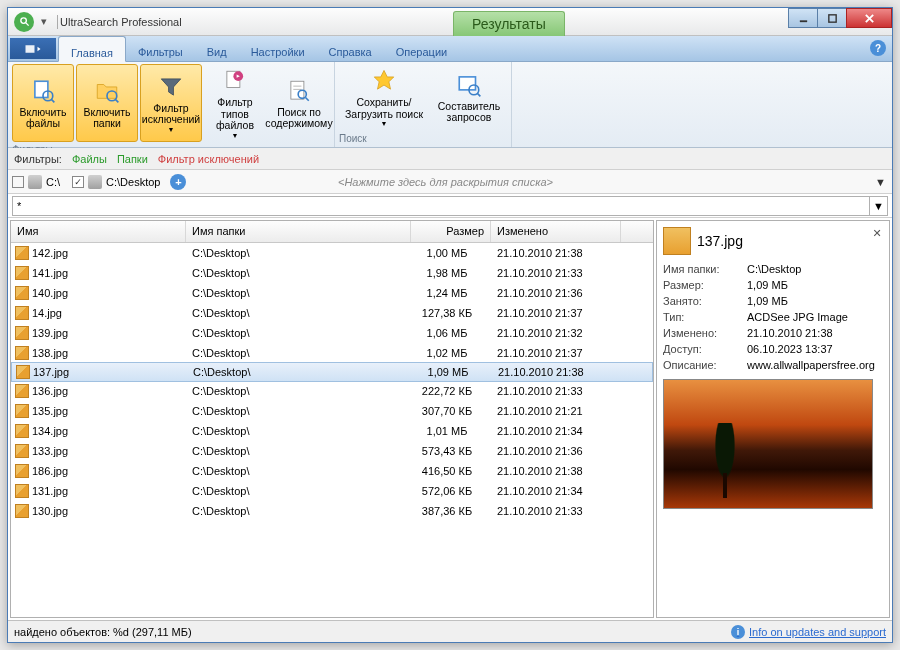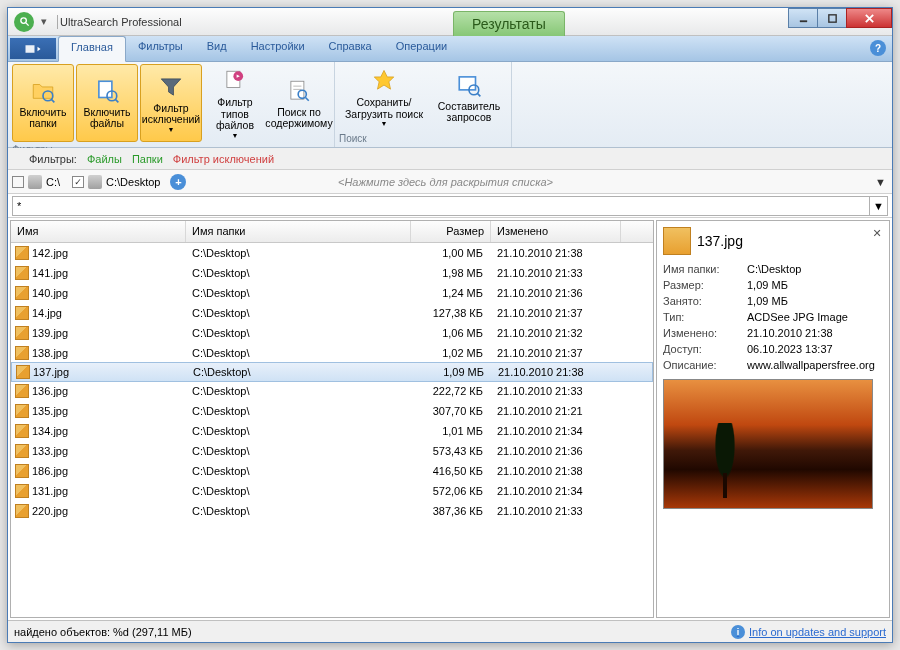--- a/index.html
+++ b/index.html
@@ -12,33 +12,33 @@
 .dd{width:10px;color:#555;margin:0 4px}
 .title-txt{color:#333}
 .res-tab{position:absolute;left:445px;top:3px;padding:4px 18px;background:linear-gradient(#b5e0a8,#87c776);color:#2a5a1a;border:1px solid #7ab568;border-bottom:none;border-radius:3px 3px 0 0;font-size:14px}
 .winbtns{position:absolute;right:0;top:0;display:flex}
 .wbtn{width:30px;height:20px;display:flex;align-items:center;justify-content:center;background:linear-gradient(#d0e3f5,#a8c5e2);border:1px solid #5a7fa8;margin-left:-1px}
 .wbtn.cl{width:46px;background:linear-gradient(#e88,#c33);border-color:#a22}
 .wbtn svg{width:11px;height:11px}
 .menubar{height:26px;background:linear-gradient(#cfe2f5,#a5c5e5);display:flex;align-items:stretch;border-bottom:1px solid #8aa8c8;position:relative}
 .filemenu{width:46px;background:linear-gradient(#3a6fb5,#2a5a9a);display:flex;align-items:center;justify-content:center;margin:2px}
 .filemenu svg{width:18px;height:12px}
-.mtab{padding:4px 12px;color:#2a5a9a;cursor:default}
+.mtab{padding:10px 12px;color:#2a5a9a;cursor:default}
 .mtab.active{background:#f4f7fa;border:1px solid #8aa8c8;border-bottom:1px solid #f4f7fa;margin-bottom:-1px;border-radius:3px 3px 0 0}
 .help-ic{position:absolute;right:6px;top:4px;width:16px;height:16px;background:#4a8fd8;border-radius:50%;color:#fff;display:flex;align-items:center;justify-content:center;font-weight:bold;font-size:10px}
 .ribbon{height:86px;background:linear-gradient(#f4f7fa,#e4ecf4);border-bottom:1px solid #b0c0d0;display:flex;align-items:stretch}
 .rgrp{display:flex;flex-direction:column;border-right:1px solid #c8d4e0;padding:2px 4px}
 .rgrp-btns{display:flex;flex:1;gap:2px}
 .rbtn{width:62px;display:flex;flex-direction:column;align-items:center;justify-content:center;padding:2px;border:1px solid transparent;border-radius:3px;text-align:center;line-height:1.1}
 .rbtn.on{background:linear-gradient(#ffe9a8,#ffc94a);border-color:#d8a020}
 .rbtn .ric{width:28px;height:28px;margin-bottom:2px;display:flex;align-items:center;justify-content:center}
 .rbtn span{font-size:10.5px}
 .rgrp-lbl{color:#6a7a8a;font-size:10px;padding:2px 0}
 .logo{flex:1;display:flex;align-items:center;justify-content:center;font-family:"Courier New",monospace;font-size:24px;font-weight:bold;letter-spacing:1px;color:#222}
-.filterbar{height:22px;background:#f0f0f0;display:flex;align-items:center;padding:0 21px;gap:10px;border-bottom:1px solid #d0d0d0}
+.filterbar{height:22px;background:#f0f0f0;display:flex;align-items:center;padding:0 6px;gap:10px;border-bottom:1px solid #d0d0d0}
 .filterbar .lbl{color:#333}
 .flink{cursor:default}
 .pathbar{height:24px;background:#f8f8f8;display:flex;align-items:center;padding:0 4px;gap:4px;border-bottom:1px solid #d0d0d0;position:relative}
 .chk{width:12px;height:12px;border:1px solid #888}
 .chk.on{background:#fff;display:flex;align-items:center;justify-content:center}
 .chk.on::after{content:"✓";font-size:9px;color:#333}
 .drv-ic{width:14px;height:14px;background:linear-gradient(#d0d0d0,#a0a0a0);border-radius:2px}
 .plus-ic{width:16px;height:16px;background:#4a8fd8;border-radius:50%;color:#fff;display:flex;align-items:center;justify-content:center;font-weight:bold}
 .path-hint{position:absolute;left:330px;color:#888;font-style:italic}
 .dd-arrow{position:absolute;right:6px;color:#333}
@@ -49,21 +49,21 @@
 .list-pane{flex:1;display:flex;flex-direction:column;border:1px solid #b0b0b0;margin:2px}
 .lhdr{display:flex;background:linear-gradient(#fdfdfd,#ececec);border-bottom:1px solid #c8c8c8;height:22px}
 .lhdr div{padding:4px 6px;border-right:1px solid #d8d8d8}
 .c-name{width:175px}.c-folder{width:225px}.c-size{width:80px;text-align:right}.c-mod{width:130px}
 .lbody{flex:1;overflow-y:scroll}
 .lrow{display:flex;height:20px;align-items:center}
 .lrow.sel{background:linear-gradient(#e8f0fa,#cfe2f5);border:1px solid #a0c0e0;margin:-1px 0}
 .lrow .c-name{display:flex;align-items:center;gap:3px;padding-left:4px}
 .fic{width:14px;height:14px;background:linear-gradient(135deg,#f0c060 45%,#e8a030 45%);border:1px solid #c08020;flex-shrink:0}
 .lrow .c-folder{padding-left:6px}
-.lrow .c-size{text-align:right;padding-right:8px}
+.lrow .c-size{text-align:center;padding-right:8px}
 .lrow .c-mod{padding-left:6px}
 .preview{width:234px;border:1px solid #b0b0b0;margin:2px 2px 2px 0;padding:6px;position:relative;display:flex;flex-direction:column}
 .pv-close{position:absolute;right:4px;top:4px;width:16px;height:16px;display:flex;align-items:center;justify-content:center;color:#555}
 .pv-title{display:flex;align-items:center;gap:6px;margin-bottom:6px}
 .pv-thumb{width:28px;height:28px;background:linear-gradient(#f0c060,#e8a030);border:1px solid #c08020}
 .pv-title span{font-size:14px}
 .pv-row{display:flex;padding:2px 0}
 .pv-row .k{width:84px;color:#444}
 .pv-row .v{flex:1}
 .pv-img{margin-top:6px;width:210px;height:130px;background:linear-gradient(to bottom,#e89040 0%,#c04810 35%,#401808 55%,#200800 70%,#a83808 100%);position:relative;border:1px solid #888}
@@ -128,36 +128,36 @@
       </div>
     <div class="help-ic">?</div>
   </div>
 
   <div class="ribbon">
     <div class="rgrp">
       <div class="rgrp-btns">
         <div class="rbtn on">
             <div class="ric">
               <svg width="26" height="26" viewBox="0 0 32 32">
+                <rect x="6" y="4" width="16" height="20" fill="#fff" stroke="#4a8fd8" stroke-width="2"></rect>
+                <circle cx="22" cy="22" r="6" fill="none" stroke="#3a7fc8" stroke-width="2"></circle>
+                <line x1="26" y1="26" x2="30" y2="30" stroke="#3a7fc8" stroke-width="2"></line>
+              </svg>
+            </div>
+            <span>Включить файлы</span>
+          </div>
+        <div class="rbtn on">
+            <div class="ric">
+              <svg width="26" height="26" viewBox="0 0 32 32">
                 <path d="M4 8h8l3 3h13v14H4z" fill="#ffd060" stroke="#d8a020"></path>
                 <circle cx="22" cy="22" r="6" fill="none" stroke="#3a7fc8" stroke-width="2"></circle>
                 <line x1="26" y1="26" x2="30" y2="30" stroke="#3a7fc8" stroke-width="2"></line>
               </svg>
             </div>
             <span>Включить папки</span>
-          </div>
-        <div class="rbtn on">
-            <div class="ric">
-              <svg width="26" height="26" viewBox="0 0 32 32">
-                <rect x="6" y="4" width="16" height="20" fill="#fff" stroke="#4a8fd8" stroke-width="2"></rect>
-                <circle cx="22" cy="22" r="6" fill="none" stroke="#3a7fc8" stroke-width="2"></circle>
-                <line x1="26" y1="26" x2="30" y2="30" stroke="#3a7fc8" stroke-width="2"></line>
-              </svg>
-            </div>
-            <span>Включить файлы</span>
           </div>
         <div class="rbtn on">
             <div class="ric">
               <svg width="26" height="26" viewBox="0 0 32 32">
                 <path d="M4 6h24l-9 10v10l-6-4v-6z" fill="#5a6a7a" stroke="#3a4a5a"></path>
               </svg>
             </div>
             <span>Фильтр исключений</span>
             <span style="font-size:7px">▼</span>
           </div>
@@ -359,21 +359,21 @@
               <div class="fic"></div>
               <span>131.jpg</span>
             </div>
             <div class="c-folder">C:\Desktop\</div>
             <div class="c-size">572,06 КБ</div>
             <div class="c-mod">21.10.2010 21:34</div>
           </div>
           <div class="lrow">
             <div class="c-name">
               <div class="fic"></div>
-              <span>220.jpg</span>
+              <span>130.jpg</span>
             </div>
             <div class="c-folder">C:\Desktop\</div>
             <div class="c-size">387,36 КБ</div>
             <div class="c-mod">21.10.2010 21:33</div>
           </div>
         </div>
     </div>
 
     <div class="preview">
       <div class="pv-close">✕</div>

